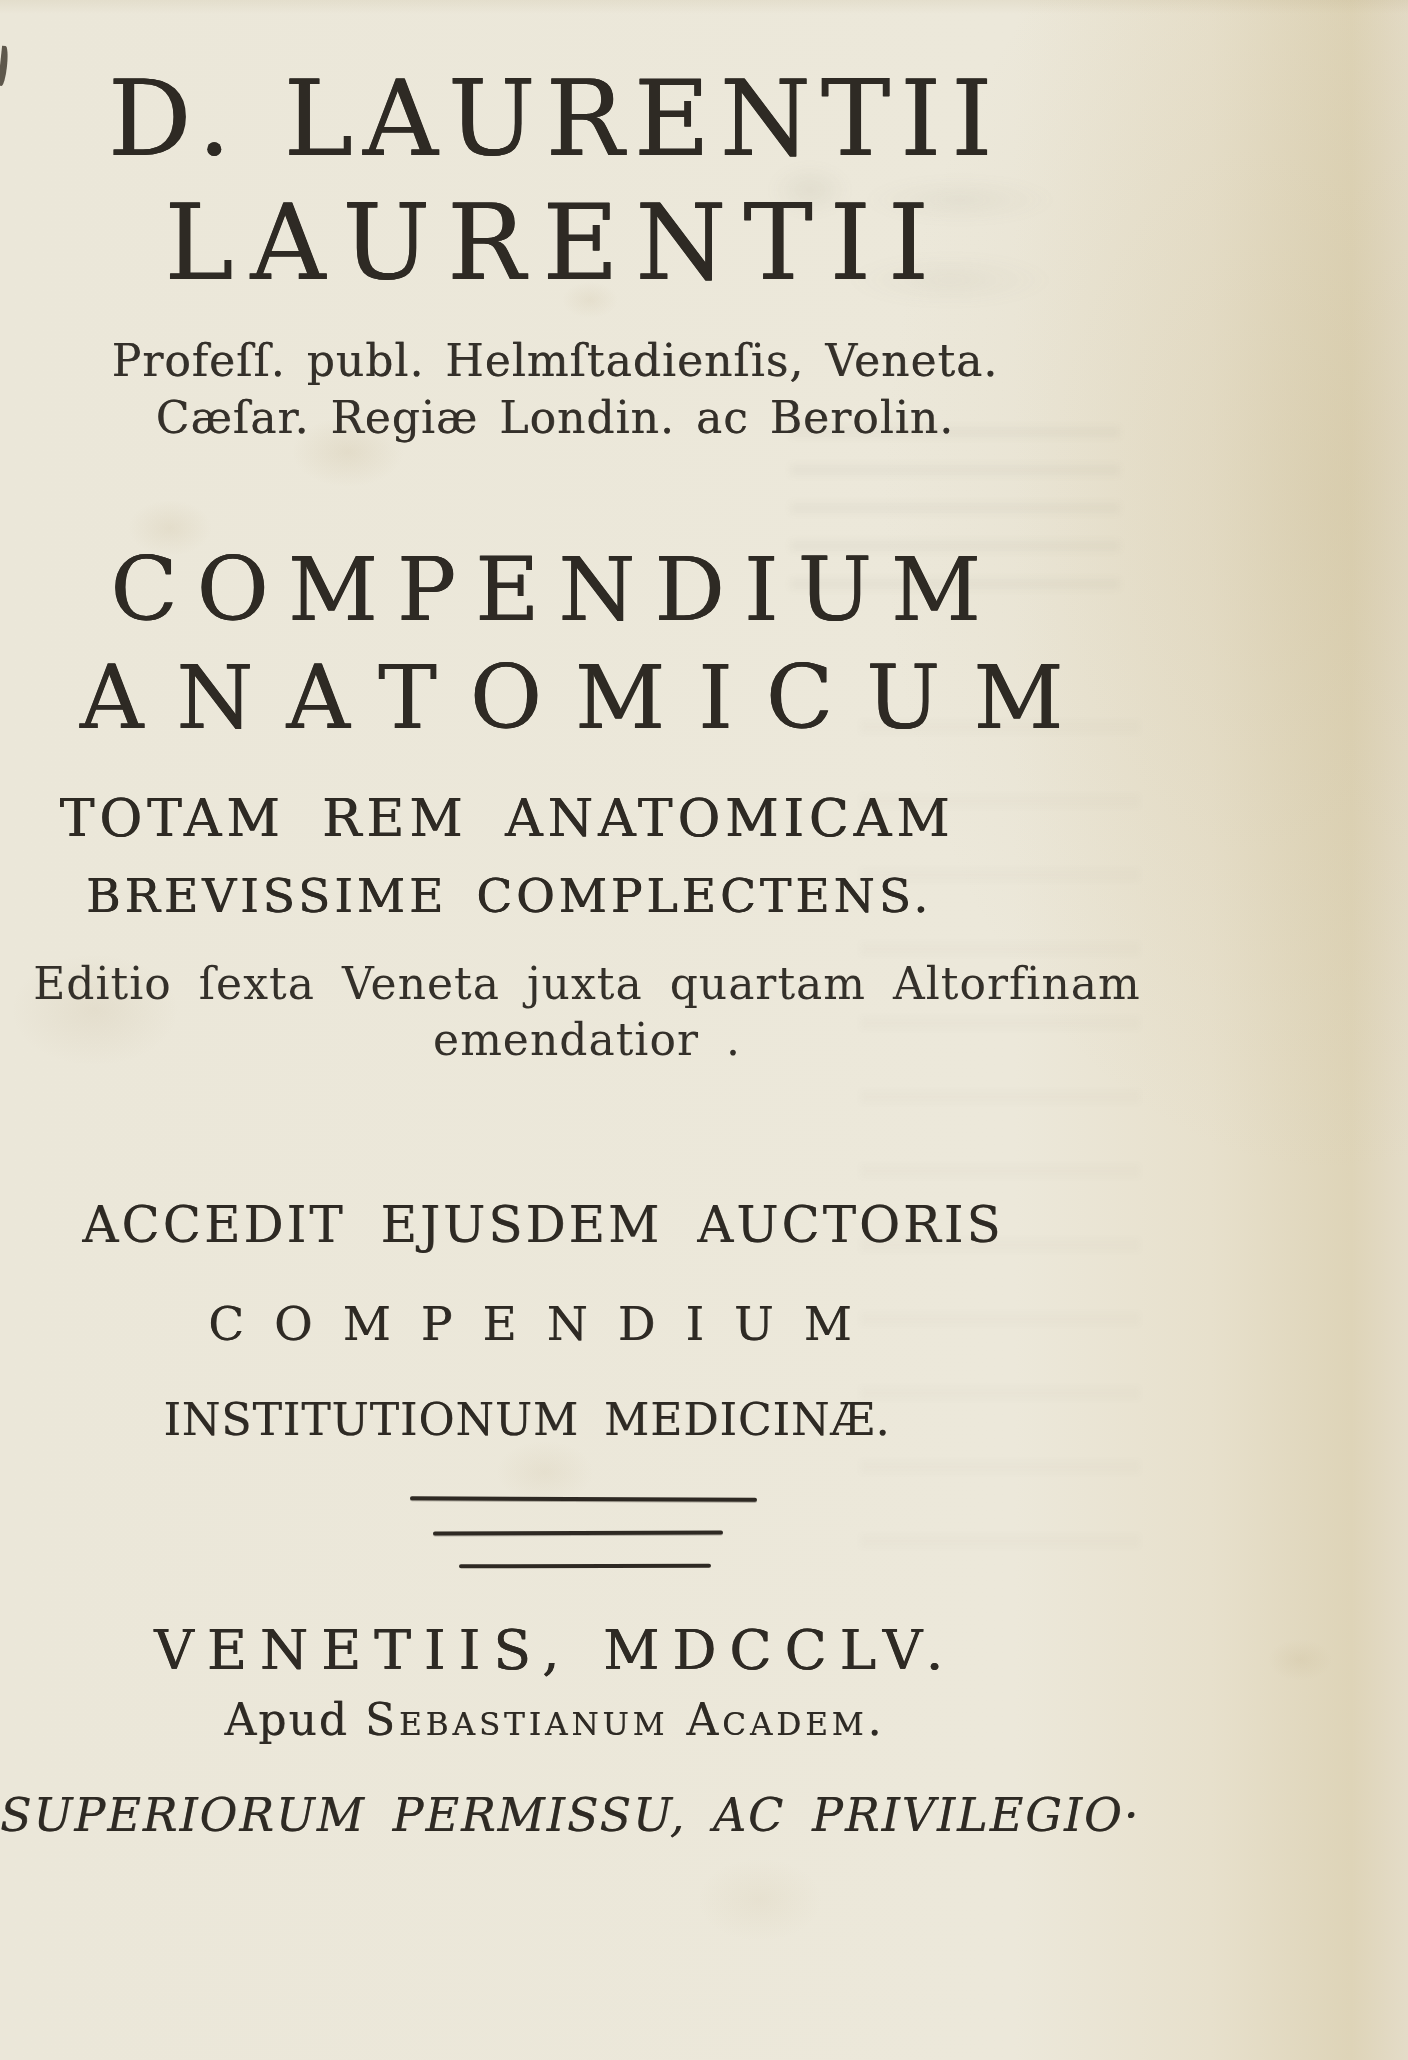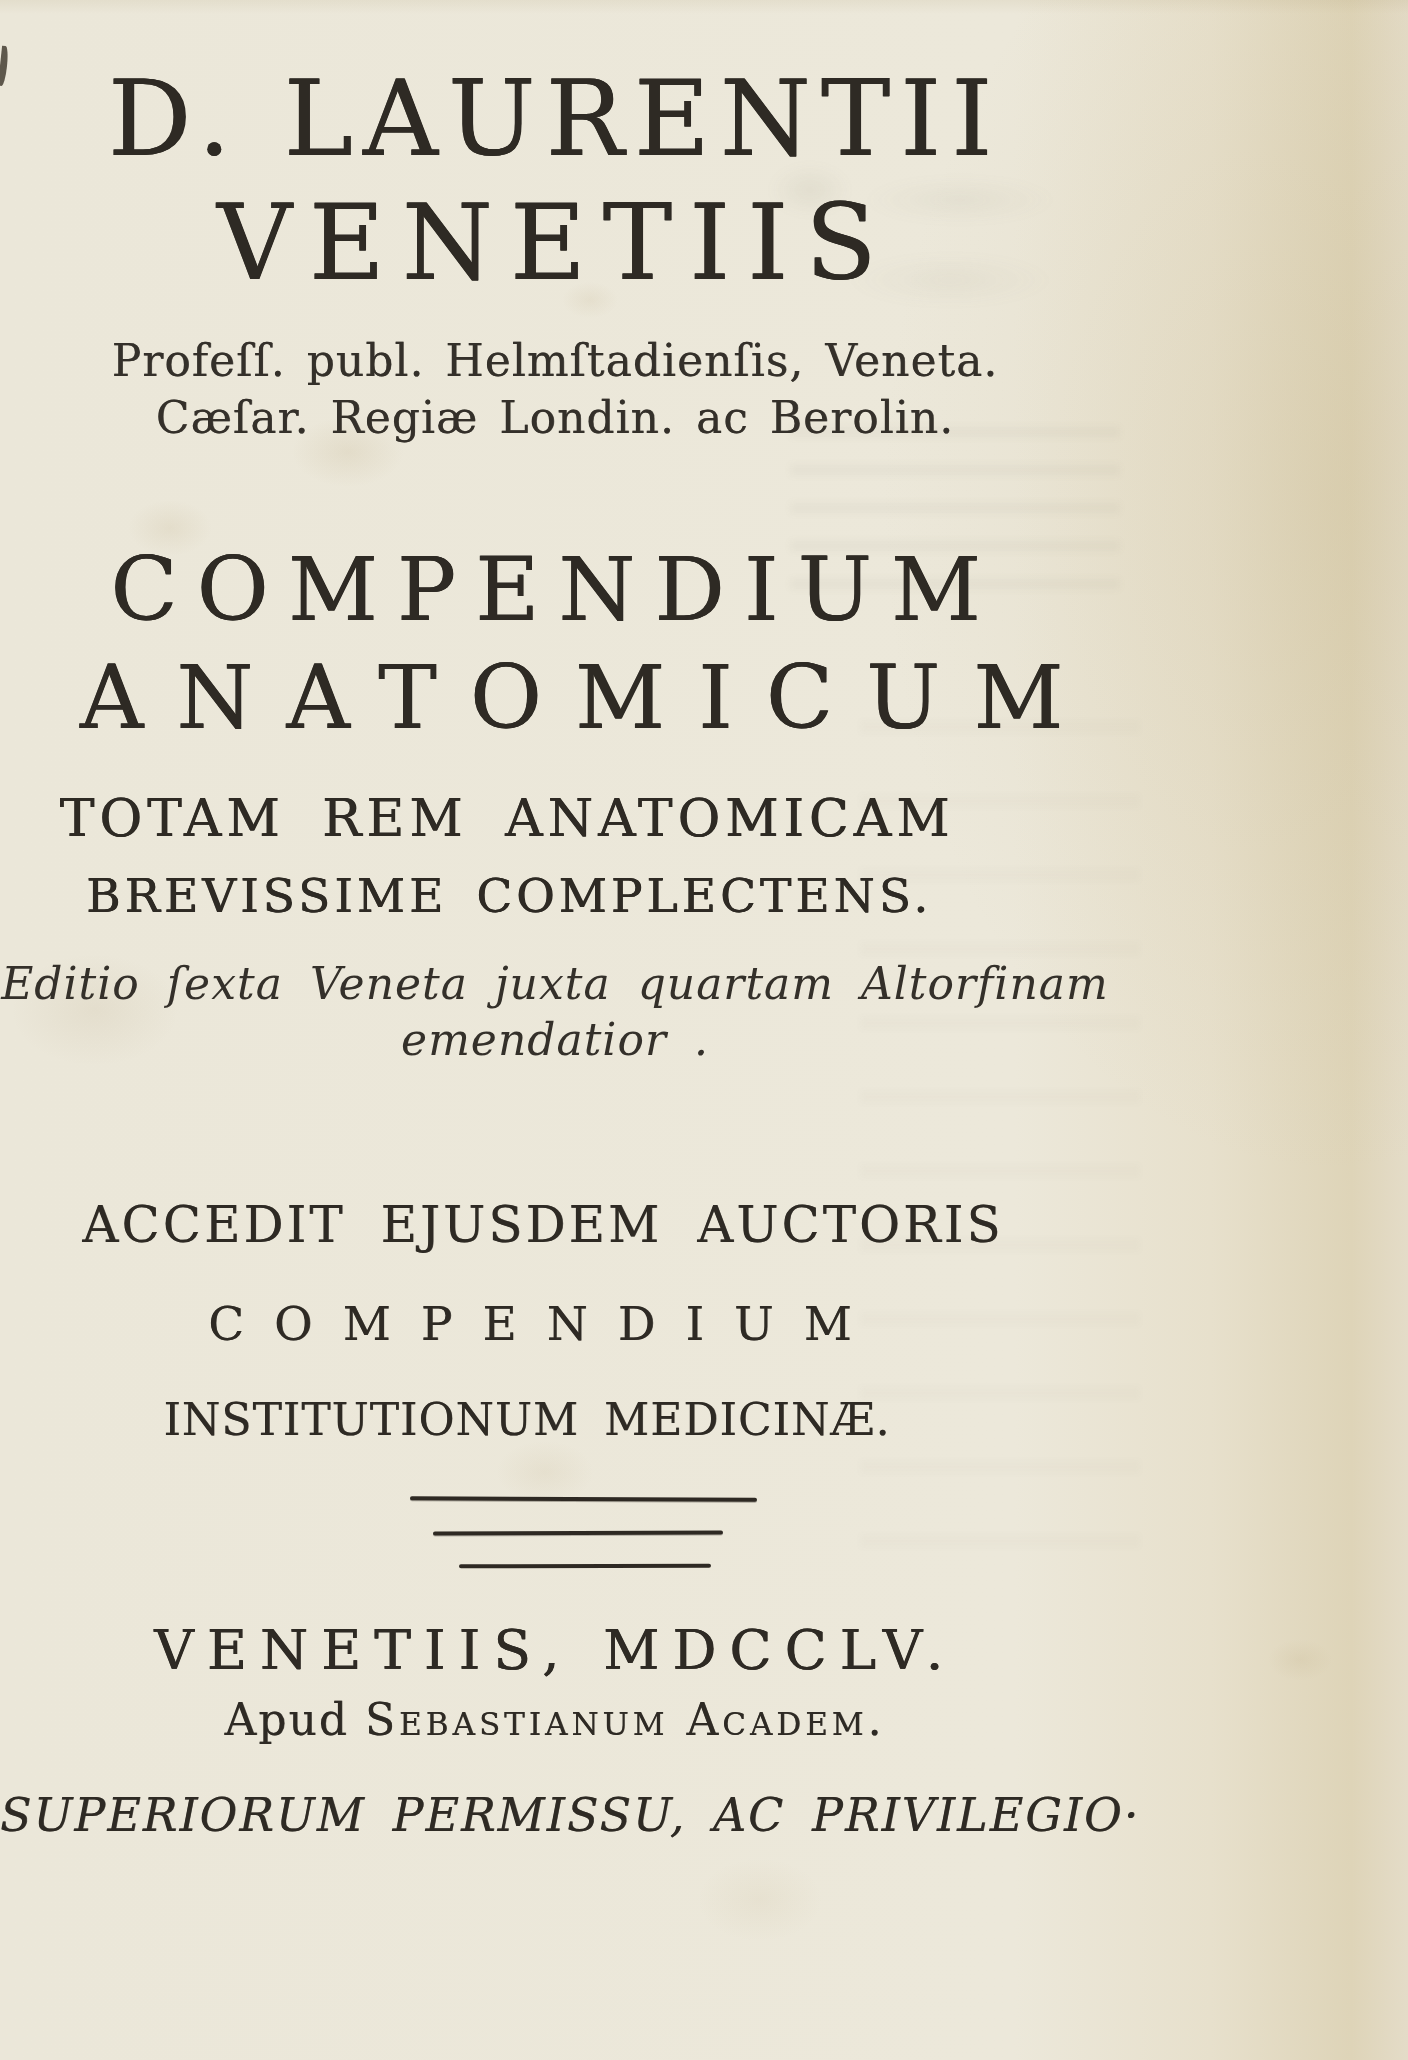--- a/index.html
+++ b/index.html
@@ -59,21 +59,21 @@
   .author-2{top:182px;font-size:104px;letter-spacing:17px;}
 
   .affil{top:332px;font-size:44px;line-height:57px;letter-spacing:1px;word-spacing:6px;color:#34302a;}
 
   .title-1{top:538px;font-size:88px;letter-spacing:19px;}
   .title-2{top:646px;font-size:88px;letter-spacing:33px;padding-left:33px;}
 
   .sub-1{top:788px;font-size:52px;letter-spacing:5px;word-spacing:16px;margin-left:-48px;}
   .sub-2{top:868px;font-size:47px;letter-spacing:4px;word-spacing:10px;margin-left:-46px;}
 
-  .edition{top:956px;font-size:44px;line-height:56px;font-style:italic;letter-spacing:1px;word-spacing:12px;color:#34302a;}
+  .edition{top:956px;font-size:44px;line-height:56px;letter-spacing:1px;word-spacing:12px;color:#34302a;padding-left:32px;}
 
   .accedit{top:1196px;font-size:50px;letter-spacing:3px;word-spacing:16px;margin-left:-12px;}
   .accedit-title{top:1296px;font-size:47px;letter-spacing:30px;margin-left:-10px;}
   .accedit-sub{top:1394px;font-size:44px;letter-spacing:1px;word-spacing:10px;margin-left:-28px;}
 
   .rule{position:absolute;height:4px;background:#2e2923;border-radius:2px;}
   .rule-1{left:410px;top:1497px;width:347px;transform:rotate(.25deg);box-shadow:0 1px 0 rgba(46,41,35,.35);}
   .rule-2{left:433px;top:1531px;width:290px;transform:rotate(-.2deg);box-shadow:0 1px 0 rgba(46,41,35,.3);}
   .rule-3{left:459px;top:1564px;width:252px;transform:rotate(-.15deg);}
 
@@ -88,21 +88,21 @@
 <div class="page">
 
   <div class="ghost ghost-a"></div>
   <div class="ghost ghost-b"></div>
   <div class="ghost ghost-c"></div>
   <div class="edge-mark"></div>
 
   <div class="content">
 
     <div class="line author-1 thicken">D. LAURENTII</div>
-    <div class="line author-2 thicken">VENETIIS</div>
+    <div class="line author-2 thicken">LAURENTII</div>
 
     <div class="affil" style="position:absolute;left:0;width:100%;">
       <div class="soft">Profeſſ. publ. Helmſtadienſis, Veneta.</div>
       <div class="soft">Cæſar. Regiæ Londin. ac Berolin.</div>
     </div>
 
     <div class="line title-1 thicken">COMPENDIUM</div>
     <div class="line title-2 thicken">ANATOMICUM</div>
 
     <div class="line sub-1 thicken">TOTAM REM ANATOMICAM</div>

